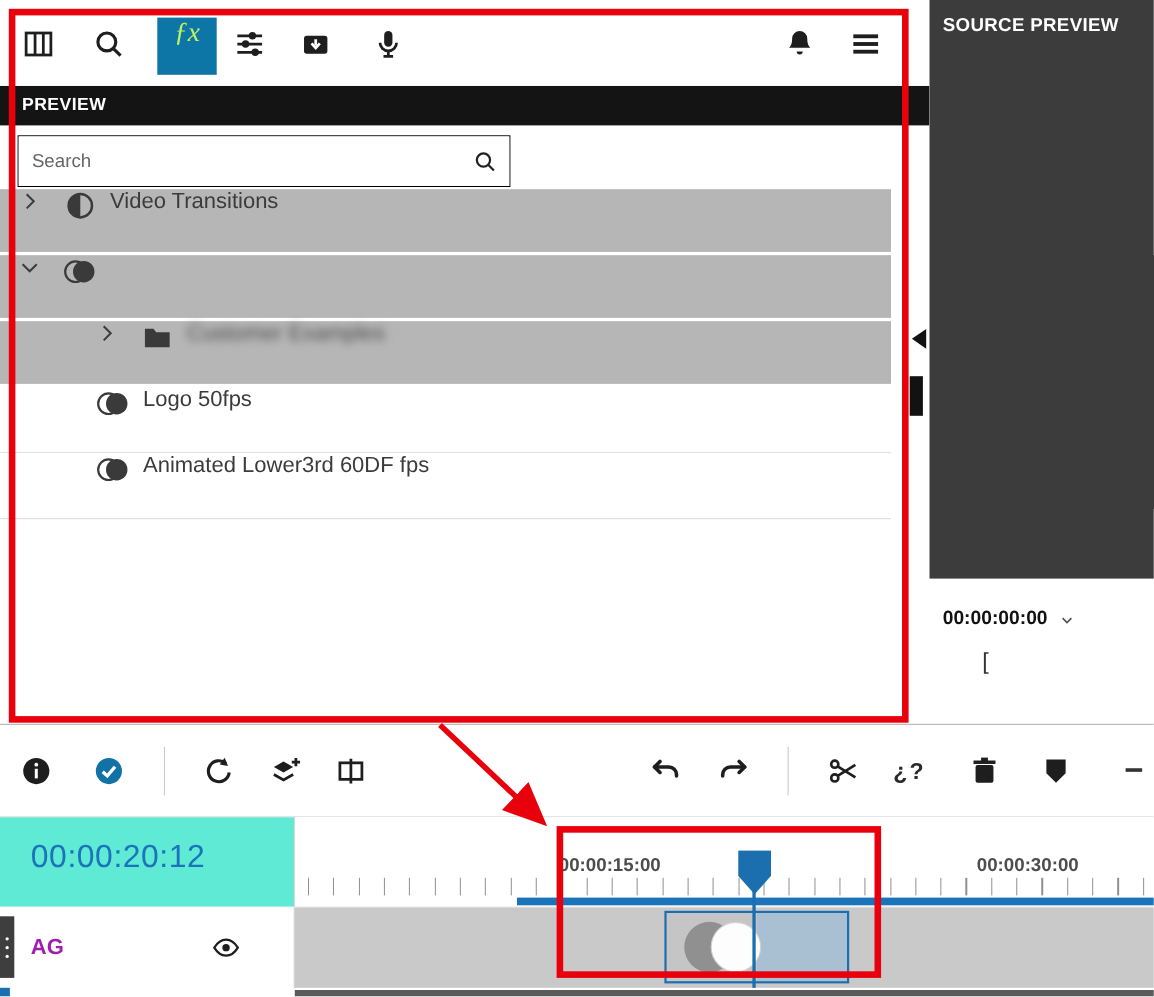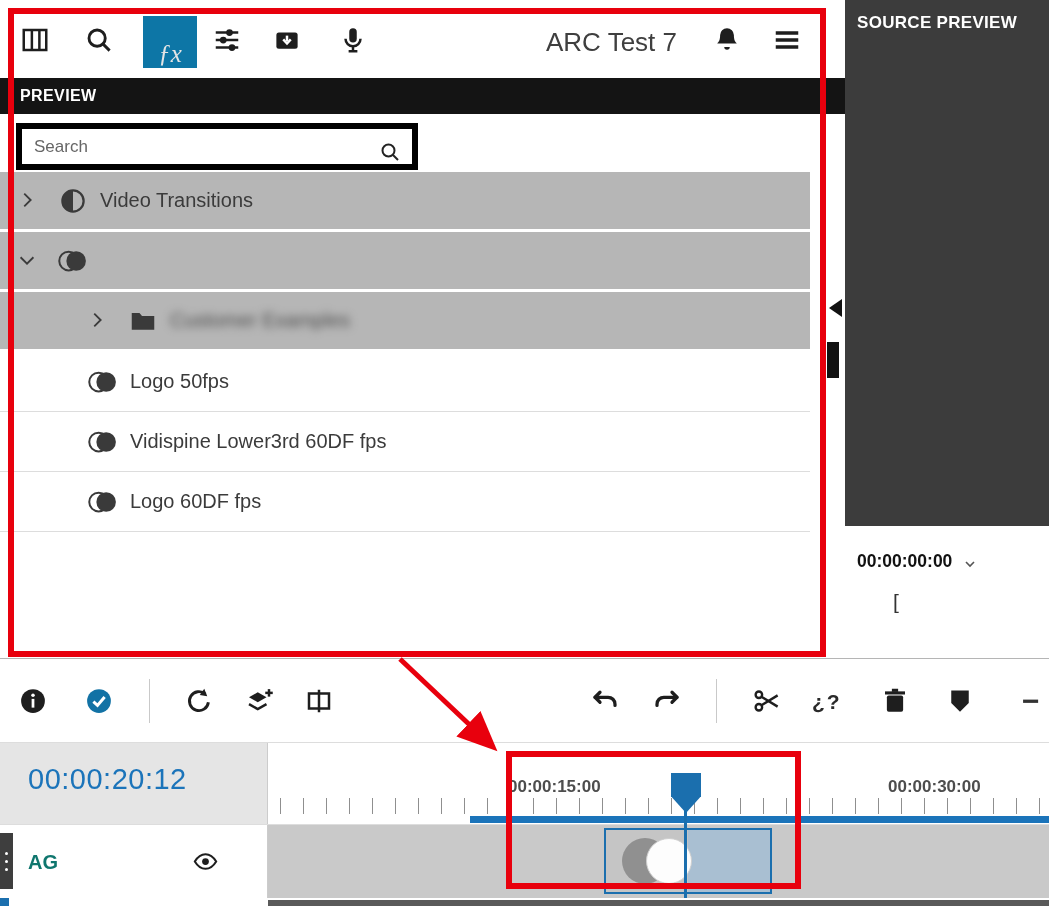--- a/index.html
+++ b/index.html
@@ -7,37 +7,37 @@
   body { font-family: "Liberation Sans", sans-serif; }
   .app { position:relative; width:1049px; height:906px; overflow:hidden; background:#fff; }
 
   
   .left-panel { position:absolute; left:0; top:0; width:845px; height:658px; background:#fff; }
 
   .topbar { position:relative; height:78px; background:#fff; }
   .ibtn { position:absolute; background:none; border:none; padding:0; color:#1e1e1e; cursor:pointer; }
   .ibtn svg { width:100%; height:100%; display:block; }
   .tb-ic { width:30px; height:30px; top:25px; }
-  .fx-btn { left:143px; top:16px; width:54px; height:52px; background:#0d76a6; color:#e5e5e5;
+  .fx-btn { left:143px; top:16px; width:54px; height:52px; background:#0d76a6; color:#bef264;
             font-family:"Liberation Serif", serif; font-style:italic; font-size:25px;
-            display:flex; align-items:flex-end; justify-content:center; }
+            display:flex; align-items:flex-start; justify-content:center; }
   .app-title { position:absolute; right:168px; top:27px; font-size:26px; color:#3f3f3f; white-space:nowrap; }
 
   .effects-header { height:36px; background:#141414; color:#fff; font-size:16px; font-weight:bold;
                     line-height:36px; padding-left:20px; letter-spacing:.4px; }
 
   .search-wrap { height:58px; padding:9px 0 0 16px; }
-  .search-box { position:relative; width:402px; height:47px; border:6px solid #000000; background:#fff; }
+  .search-box { position:relative; width:448px; height:47px; border:1px solid #000000; background:#fff; }
   .search-box input { width:100%; height:100%; border:none; outline:none; padding:0 44px 0 12px;
                       font-size:17px; color:#333; font-family:"Liberation Sans", sans-serif; }
   .search-box input::placeholder { color:#666; }
   .search-box .mag { position:absolute; right:10px; top:11px; width:24px; height:24px; color:#222; }
 
   .tree { width:810px; }
-  .trow { display:flex; align-items:center; height:60px; width:810px; cursor:pointer; }
+  .trow { display:flex; align-items:flex-start; height:60px; width:810px; cursor:pointer; }
   .trow.gray { background:#b6b6b6; border-bottom:3px solid #fff; }
   .trow.white { background:#fff; border-bottom:1px solid #ddd; }
   .lvl0 { padding-left:16px; } .lvl1 { padding-left:86px; } .lvl2 { padding-left:88px; }
   .chev { width:42px; height:24px; color:#3b3b3b; flex:none; }
   .chev svg { width:22px; height:22px; display:block; }
   .ticon { width:30px; height:30px; margin-right:12px; color:#3a3a3a; flex:none; }
   .ticon svg { width:30px; height:30px; display:block; }
   .tlabel { font-size:20px; color:#3b3b3b; white-space:nowrap; }
   .blurred { filter: blur(4px); color:#4a4a4a; }
 
@@ -58,40 +58,40 @@
 
   
   .lower { position:absolute; left:0; top:658px; width:1049px; height:248px; background:#fff; border-top:1px solid #b5b5b5; }
   .tl-toolbar { position:absolute; left:0; top:0; right:0; height:84px; border-bottom:1px solid #ddd; }
   .tl-ic { width:30px; height:30px; top:27px; }
   .sep { position:absolute; top:20px; width:1px; height:44px; background:#c9c9c9; }
   .txt-ic { font-size:21px; font-weight:bold; color:#2a2a2a; letter-spacing:2px; width:auto; top:31px; }
   .minus-ic { font-size:30px; color:#333; width:auto; top:25px; font-weight:bold; }
 
   .ruler-row { position:absolute; left:0; top:84px; right:0; height:82px; border-bottom:1px solid #ddd; }
-  .tc-cell { position:absolute; left:0; top:0; width:268px; height:100%; border-right:1px solid #ccc; background:#e5e5e5; }
+  .tc-cell { position:absolute; left:0; top:0; width:268px; height:100%; border-right:1px solid #ccc; background:#5eead4; }
   .cur-tc { position:absolute; left:28px; top:20px; font-size:29px; color:#1b74ba; letter-spacing:.5px; }
   .ruler { position:absolute; left:268px; right:0; top:0; bottom:0; background:#fff; }
   .ticks { position:absolute; left:0; right:0; top:55px; height:16px;
            background:repeating-linear-gradient(90deg,#8f8f8f 0 1px,transparent 1px 23px);
            background-position-x:12px; }
   .rlabel { position:absolute; top:34px; font-size:17px; font-weight:bold; color:#4d4d4d; white-space:nowrap;text-align:right; }
   .rlabel.l0 { left:240px; } .rlabel.l1 { left:620px; }
   .blue-bar { position:absolute; left:202px; right:0; top:73px; height:7px; background:#1b74ba; }
 
   .playhead-flag { position:absolute; left:671px; top:114px; width:30px; height:40px; background:#1b6fae; z-index:7;
                    clip-path:polygon(0 0,100% 0,100% 58%,50% 100%,0 58%); }
   .playhead-line { position:absolute; left:684px; top:150px; width:3px; height:89px; background:#1b6fae; z-index:6; }
 
   .track-row { position:absolute; left:0; top:166px; right:0; height:73px; }
   .track-head { position:absolute; left:0; top:0; width:268px; height:100%; background:#fff; border-right:1px solid #ccc; }
   .drag-handle { position:absolute; left:0; top:8px; width:13px; height:56px; background:#3e3e3e;
                  display:flex; flex-direction:column; align-items:center; justify-content:center; gap:5px; cursor:grab; }
   .drag-handle i { width:3px; height:3px; border-radius:50%; background:#fff; }
-  .track-label { position:absolute; left:28px; top:50%; transform:translateY(-50%); font-size:20px; font-weight:bold; color:#0f766e; }
+  .track-label { position:absolute; left:28px; top:50%; transform:translateY(-50%); font-size:20px; font-weight:bold; color:#a21caf; }
   .eye-btn { left:192px; top:23px; width:27px; height:27px; }
   .track-lane { position:absolute; left:268px; right:0; top:0; bottom:0; background:#c9c9c9; }
   .clip { position:absolute; left:336px; top:3px; width:168px; height:66px; border:2px solid #1b6fae;
           background:linear-gradient(90deg,#c5c5c5 0 50%,#a9bfd2 50% 100%); cursor:pointer; }
   .clip .c-gray { position:absolute; left:16px; top:8px; width:46px; height:46px; border-radius:50%; background:#909090; }
   .clip .c-white { position:absolute; left:40px; top:8px; width:46px; height:46px; border-radius:50%; background:#fdfdfd; border:1px solid #cfcfcf; }
 
   .blue-sq { position:absolute; left:0; top:239px; width:9px; height:9px; background:#1b6fae; }
   .dark-strip { position:absolute; left:268px; right:0; top:241px; height:7px; background:#5a5a5a; }
 
@@ -140,21 +140,20 @@
             </svg></span>
       </button>
       <button class="ibtn tb-ic" style="left:338px">
         <span><svg viewBox="0 0 24 24">
               <rect x="9" y="2.5" width="6" height="11.5" rx="3" fill="currentColor"></rect>
               <path d="M6 11 a6 6 0 0 0 12 0" fill="none" stroke="currentColor" stroke-width="2"></path>
               <line x1="12" y1="17" x2="12" y2="21" stroke="currentColor" stroke-width="2"></line>
               <line x1="8.5" y1="21" x2="15.5" y2="21" stroke="currentColor" stroke-width="2"></line>
             </svg></span>
       </button>
-      <div class="app-title">ARC Test 7</div>
       <button class="ibtn tb-ic" style="left:712px">
         <span><svg viewBox="0 0 24 24">
               <path d="M12 2.5 a5.5 5.5 0 0 1 5.5 5.5 c0 4.2 1.2 5.7 2.3 6.7 H4.2 c1.1 -1 2.3 -2.5 2.3 -6.7 A5.5 5.5 0 0 1 12 2.5 z" fill="currentColor"></path>
               <path d="M9.8 17.5 a2.2 2.2 0 0 0 4.4 0 z" fill="currentColor"></path>
             </svg></span>
       </button>
       <button class="ibtn tb-ic" style="left:772px">
         <span><svg viewBox="0 0 24 24">
               <rect x="3" y="5" width="18" height="2.8" fill="currentColor"></rect>
               <rect x="3" y="10.6" width="18" height="2.8" fill="currentColor"></rect>
@@ -232,32 +231,23 @@
       </div>
 
 
       <div class="trow white lvl2">
         <span class="ticon">
             <svg viewBox="0 0 24 24">
               <circle cx="8.5" cy="12" r="7.5" fill="none" stroke="currentColor" stroke-width="1.6"></circle>
               <circle cx="14.5" cy="12" r="7.8" fill="currentColor"></circle>
             </svg>
           </span>
-        <span class="tlabel">Vidispine Lower3rd 60DF fps</span>
-      </div>
-
-      <div class="trow white lvl2">
-        <span class="ticon">
-            <svg viewBox="0 0 24 24">
-              <circle cx="8.5" cy="12" r="7.5" fill="none" stroke="currentColor" stroke-width="1.6"></circle>
-              <circle cx="14.5" cy="12" r="7.8" fill="currentColor"></circle>
-            </svg>
-          </span>
-        <span class="tlabel">Logo 60DF fps</span>
-      </div>
+        <span class="tlabel">Animated Lower3rd 60DF fps</span>
+      </div>
+
 
     </div>
   </div>
 
   <div class="collapse-tri"></div>
   <div class="collapse-bar"></div>
 
   <div class="preview">
     <div class="video">
       <div class="pv-header">SOURCE PREVIEW</div>

